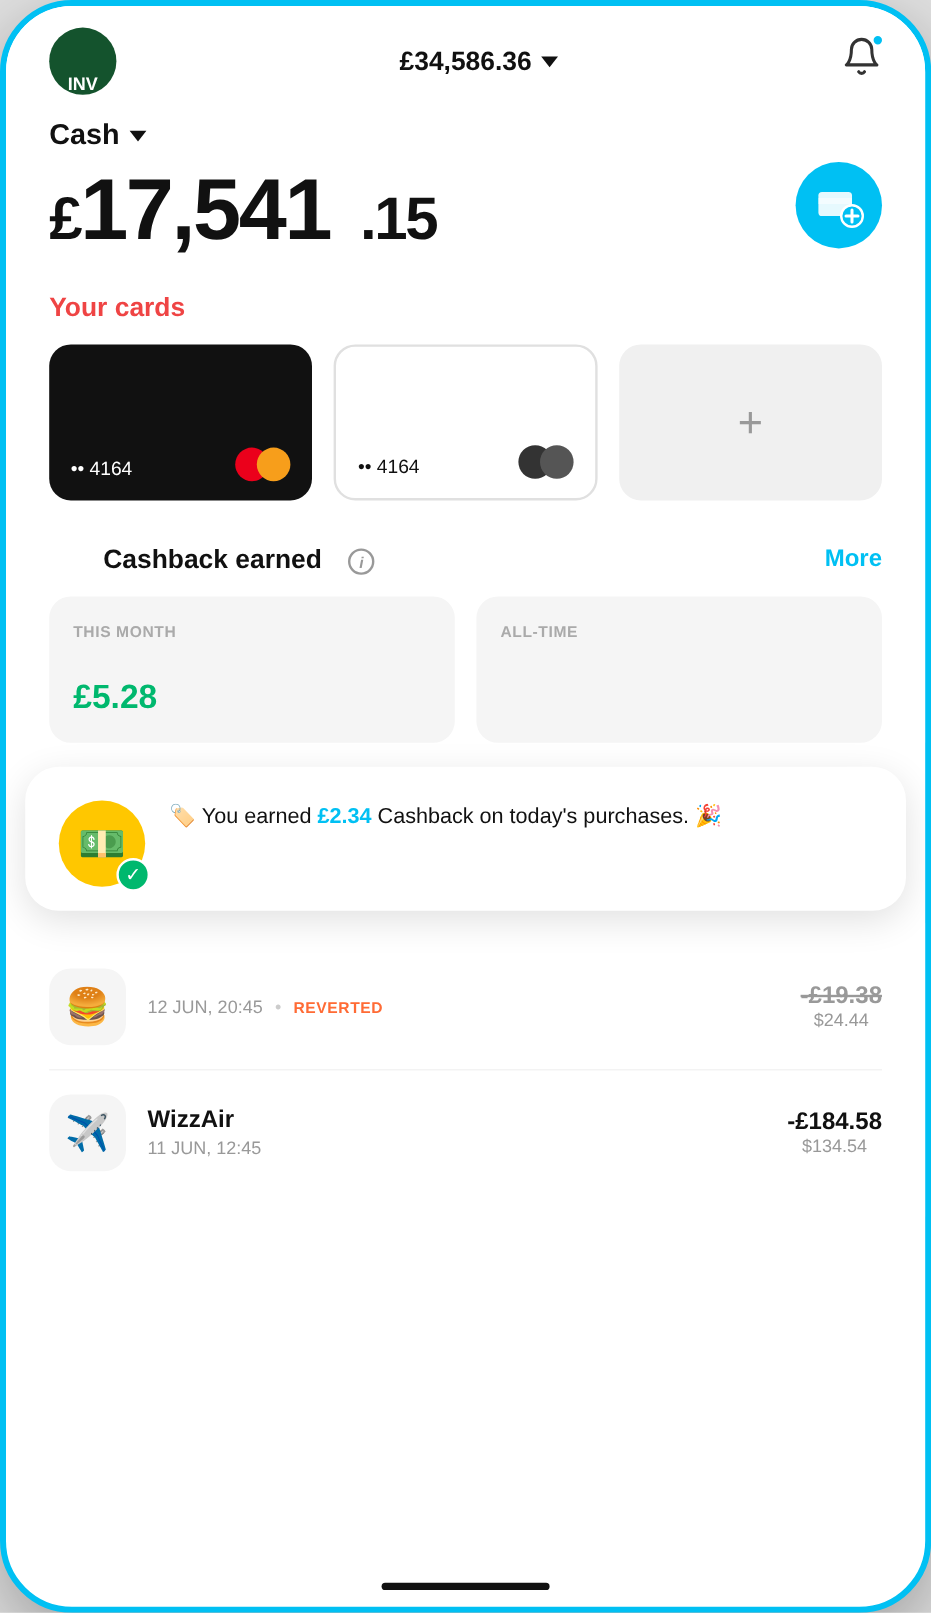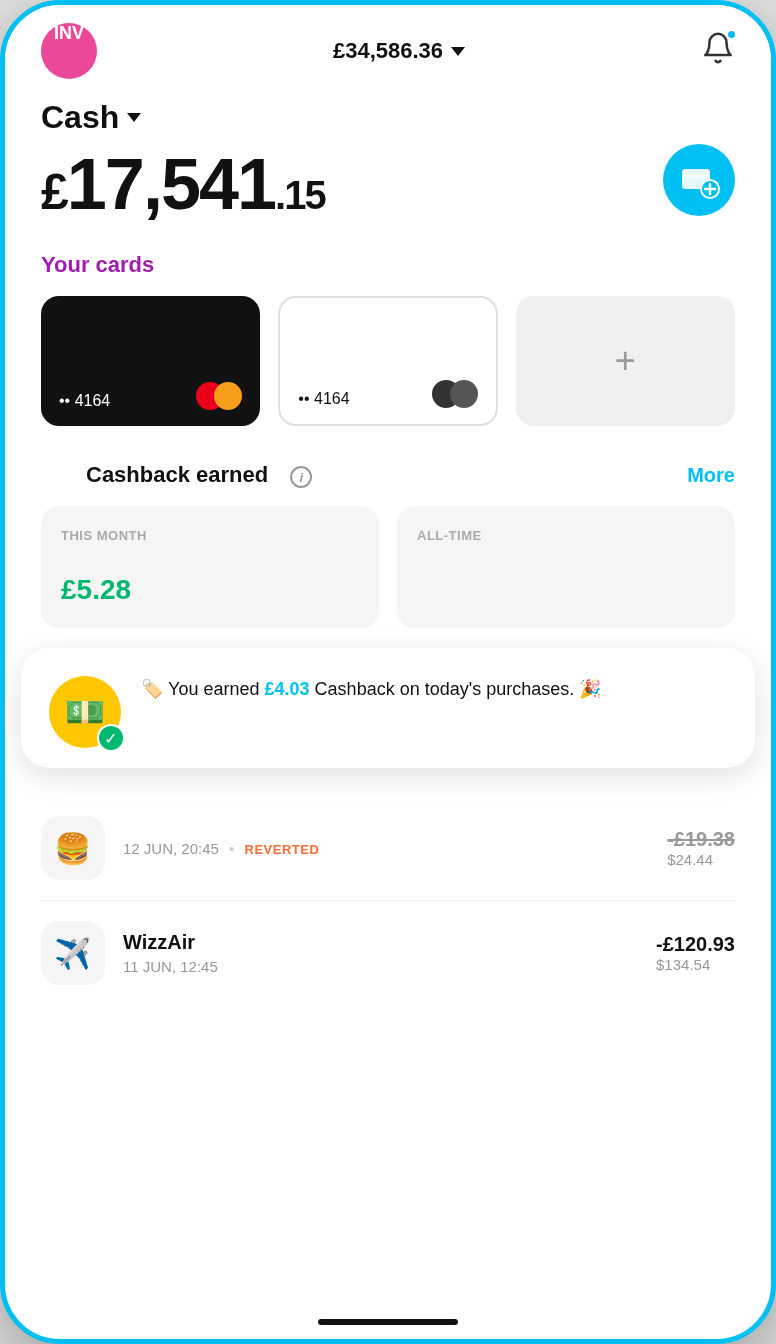--- a/index.html
+++ b/index.html
@@ -25,27 +25,27 @@
       display: flex;
       justify-content: space-between;
       align-items: center;
       padding: 18px 36px 10px;
       background: #fff;
     }
     .avatar-circle {
       width: 56px;
       height: 56px;
       border-radius: 50%;
-      background: #ec4899;
-      display: flex;
-      align-items: flex-start;
+      background: #14532d;
+      display: flex;
+      align-items: flex-end;
       justify-content: center;
       color: #fff;
       font-weight: 700;
-      font-size: 18px;
+      font-size: 15px;
     }
     .balance-header {
       display: flex;
       align-items: center;
       gap: 8px;
       font-size: 22px;
       font-weight: 600;
       color: #111;
     }
     .chevron-down {
@@ -71,21 +71,21 @@
       border: 2px solid #fff;
     }
     .main-content {
       padding: 10px 36px 0;
       background: #fff;
     }
     .cash-label {
       display: flex;
       align-items: center;
       gap: 8px;
-      font-size: 32px;
+      font-size: 24px;
       font-weight: 600;
       color: #111;
       margin-bottom: 8px;
     }
     .balance-row {
       display: flex;
       align-items: flex-end;
       justify-content: space-between;
       margin-bottom: 32px;
     }
@@ -94,43 +94,44 @@
       font-weight: 800;
       color: #111;
       line-height: 1;
       letter-spacing: -2px;
     }
     .main-balance .currency {
       font-size: 50px;
       font-weight: 700;
     }
     .main-balance .cents {
-      font-size: 40px;
-      font-weight: 700;
+      font-size: 50px;
+      font-weight: 700;
+      margin-left: 25px;
     }
     .add-money-btn {
       width: 72px;
       height: 72px;
       border-radius: 50%;
       background: #00c0f3;
       display: flex;
       align-items: center;
       justify-content: center;
       cursor: pointer;
       flex-shrink: 0;
       margin-bottom: 4px;
     }
     .add-money-btn svg {
       width: 42px;
       height: 42px;
     }
     .your-cards-label {
       font-size: 22px;
       font-weight: 700;
-      color: #a21caf;
+      color: #ef4444;
       margin-bottom: 18px;
     }
     .cards-row {
       display: flex;
       gap: 18px;
       margin-bottom: 36px;
     }
     .card {
       width: 220px;
       height: 130px;
@@ -333,21 +334,21 @@
       font-size: 15px;
       color: #999;
     }
     .txn-status-reverted {
       color: #ff6b35;
       font-weight: 700;
       font-size: 13px;
       letter-spacing: 0.5px;
     }
     .txn-amount-col {
-      text-align: left;
+      text-align: center;
     }
     .txn-amount {
       font-size: 20px;
       font-weight: 700;
       color: #111;
     }
     .txn-amount.strikethrough {
       text-decoration: line-through;
       color: #999;
     }
@@ -463,21 +464,21 @@
 
   <div class="notification-overlay">
     <div class="notif-icon-wrap">
       <div class="notif-yellow-circle">
         <span>💵</span>
       </div>
       <div class="notif-check">✓</div>
     </div>
     <div>
       <div class="notif-text">
-        🏷️ <span>You earned</span> <span class="notif-amount">£4.03</span> <span>Cashback on today's purchases. 🎉</span>
+        🏷️ <span>You earned</span> <span class="notif-amount">£2.34</span> <span>Cashback on today's purchases. 🎉</span>
       </div>
     </div>
   </div>
 
   <div class="transactions">
     <div class="transaction-item">
       <div class="txn-icon">🍔</div>
       <div class="txn-details">
         <div class="txn-date">
           <span>12 JUN, 20:45</span>
@@ -490,21 +491,21 @@
         <div class="txn-usd">$24.44</div>
       </div>
     </div>
     <div class="transaction-item">
       <div class="txn-icon">✈️</div>
       <div class="txn-details">
         <div class="txn-name">WizzAir</div>
         <div class="txn-date">11 JUN, 12:45</div>
       </div>
       <div class="txn-amount-col">
-        <div class="txn-amount">-£120.93</div>
+        <div class="txn-amount">-£184.58</div>
         <div class="txn-usd">$134.54</div>
       </div>
     </div>
   </div>
 
   <div class="home-indicator"></div>
 
 </div>
 
 </body></html>

